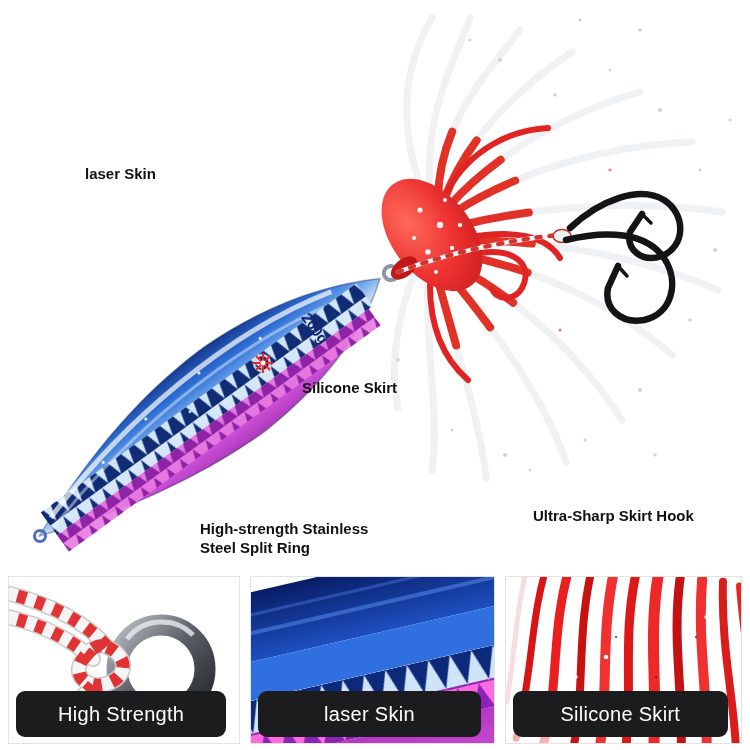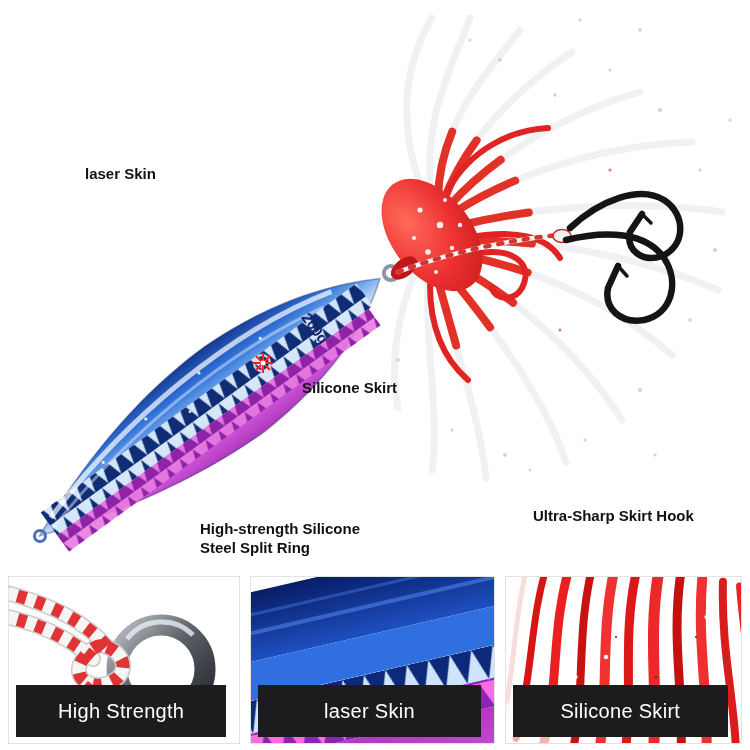--- a/index.html
+++ b/index.html
@@ -3,22 +3,22 @@
 <meta charset="utf-8">
 <style>
   html,body{margin:0;padding:0;background:#fff;}
   .canvas{position:relative;width:750px;height:750px;background:#fff;overflow:hidden;
           font-family:"Liberation Sans",sans-serif;}
   .scene{position:absolute;left:0;top:0;}
   .label{position:absolute;font-weight:bold;font-size:15px;color:#111;line-height:19px;white-space:nowrap;}
   .cards{position:absolute;left:8px;top:576px;width:734px;height:170px;display:flex;gap:10px;}
   .card{position:relative;background:#fff;border:1px solid #e3e3e3;height:168px;overflow:hidden;box-sizing:border-box;}
   .card svg{display:block;}
-  .caption{position:absolute;left:7px;right:13px;bottom:6px;height:52px;background:#1c1c1e;
-           border-radius:0;color:#fff;display:flex;align-items:center;justify-content:center;
+  .caption{position:absolute;left:7px;right:13px;bottom:6px;height:46px;background:#1c1c1e;
+           border-radius:9px;color:#fff;display:flex;align-items:center;justify-content:center;
            font-size:20px;letter-spacing:.3px;}
 </style>
 </head>
 <body>
 
 <div class="canvas">
 
   <svg class="scene" width="750" height="572" viewBox="0 0 750 572">
     <defs>
       <linearGradient id="jg" x1="0" y1="-54" x2="0" y2="52" gradientUnits="userSpaceOnUse">
@@ -171,21 +171,21 @@
       <path d="M 618,266 L 627,276" stroke-width="3.5"></path>
       <path d="M 642,214 L 651,223" stroke-width="3.5"></path>
     </g>
   </svg>
 
   <div class="label" style="left:85px;top:164px;">laser Skin</div>
 
   <div class="label" style="left:302px;top:378px;">Silicone Skirt</div>
 
   <div class="label" style="left:200px;top:519px;">
-    <div>High-strength Silicone</div>
+    <div>High-strength Stainless</div>
     <div>Steel Split Ring</div>
   </div>
 
   <div class="label" style="left:533px;top:506px;">Ultra-Sharp Skirt Hook</div>
 
   <div class="cards">
 
     <div class="card" style="width:233px;">
       <svg width="231" height="166" viewBox="0 0 231 166">
         <defs>

